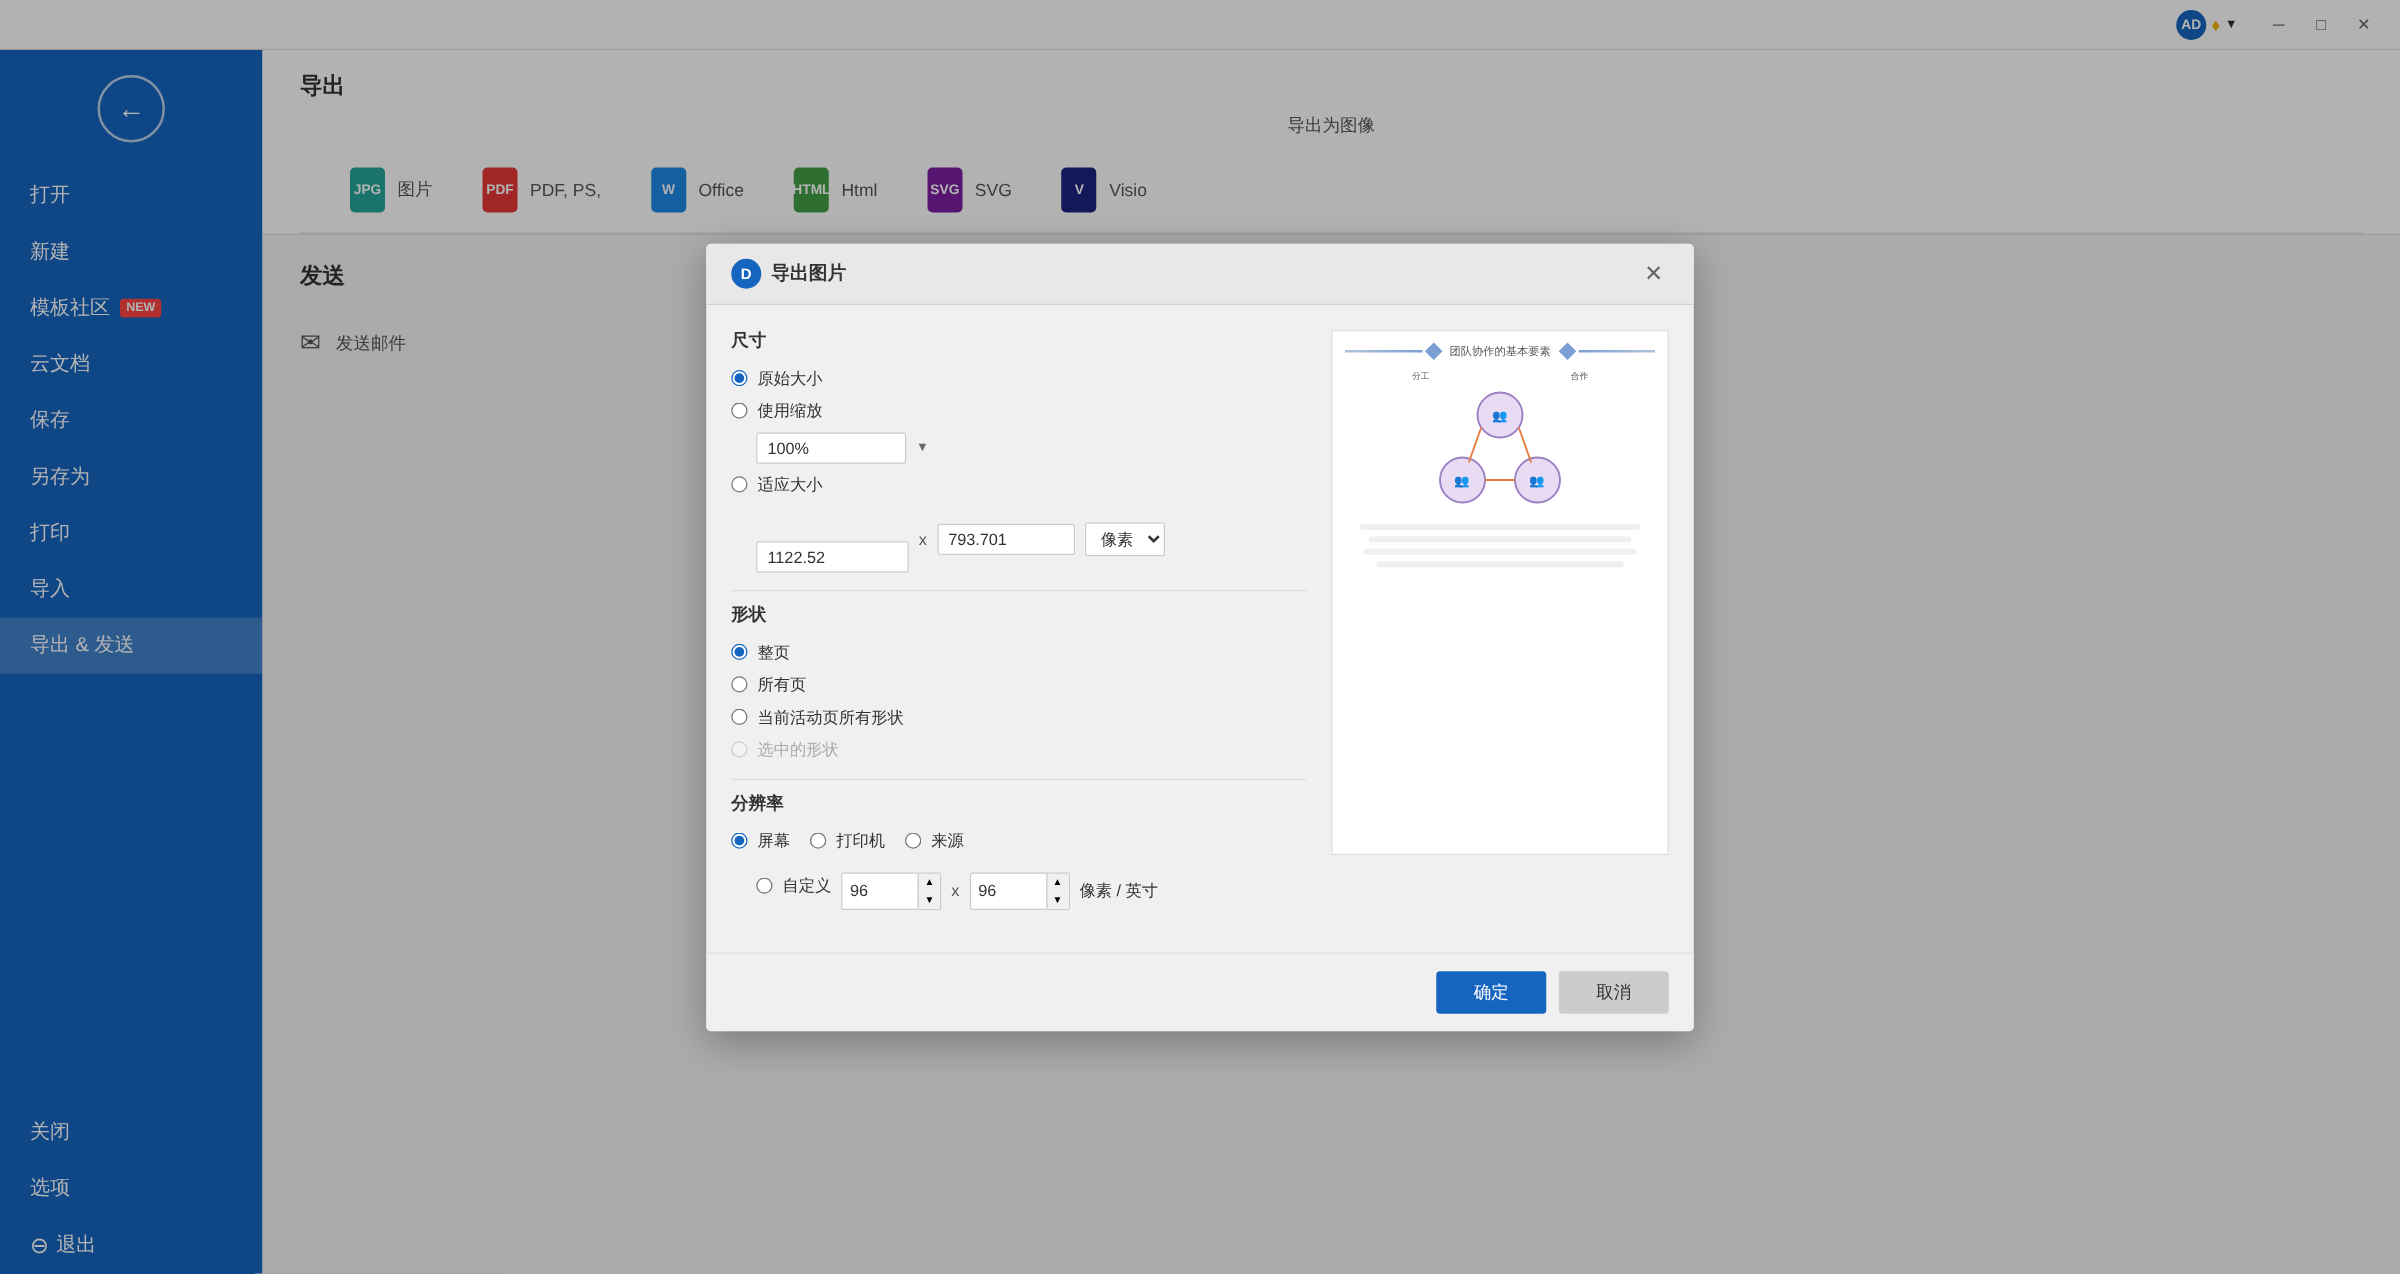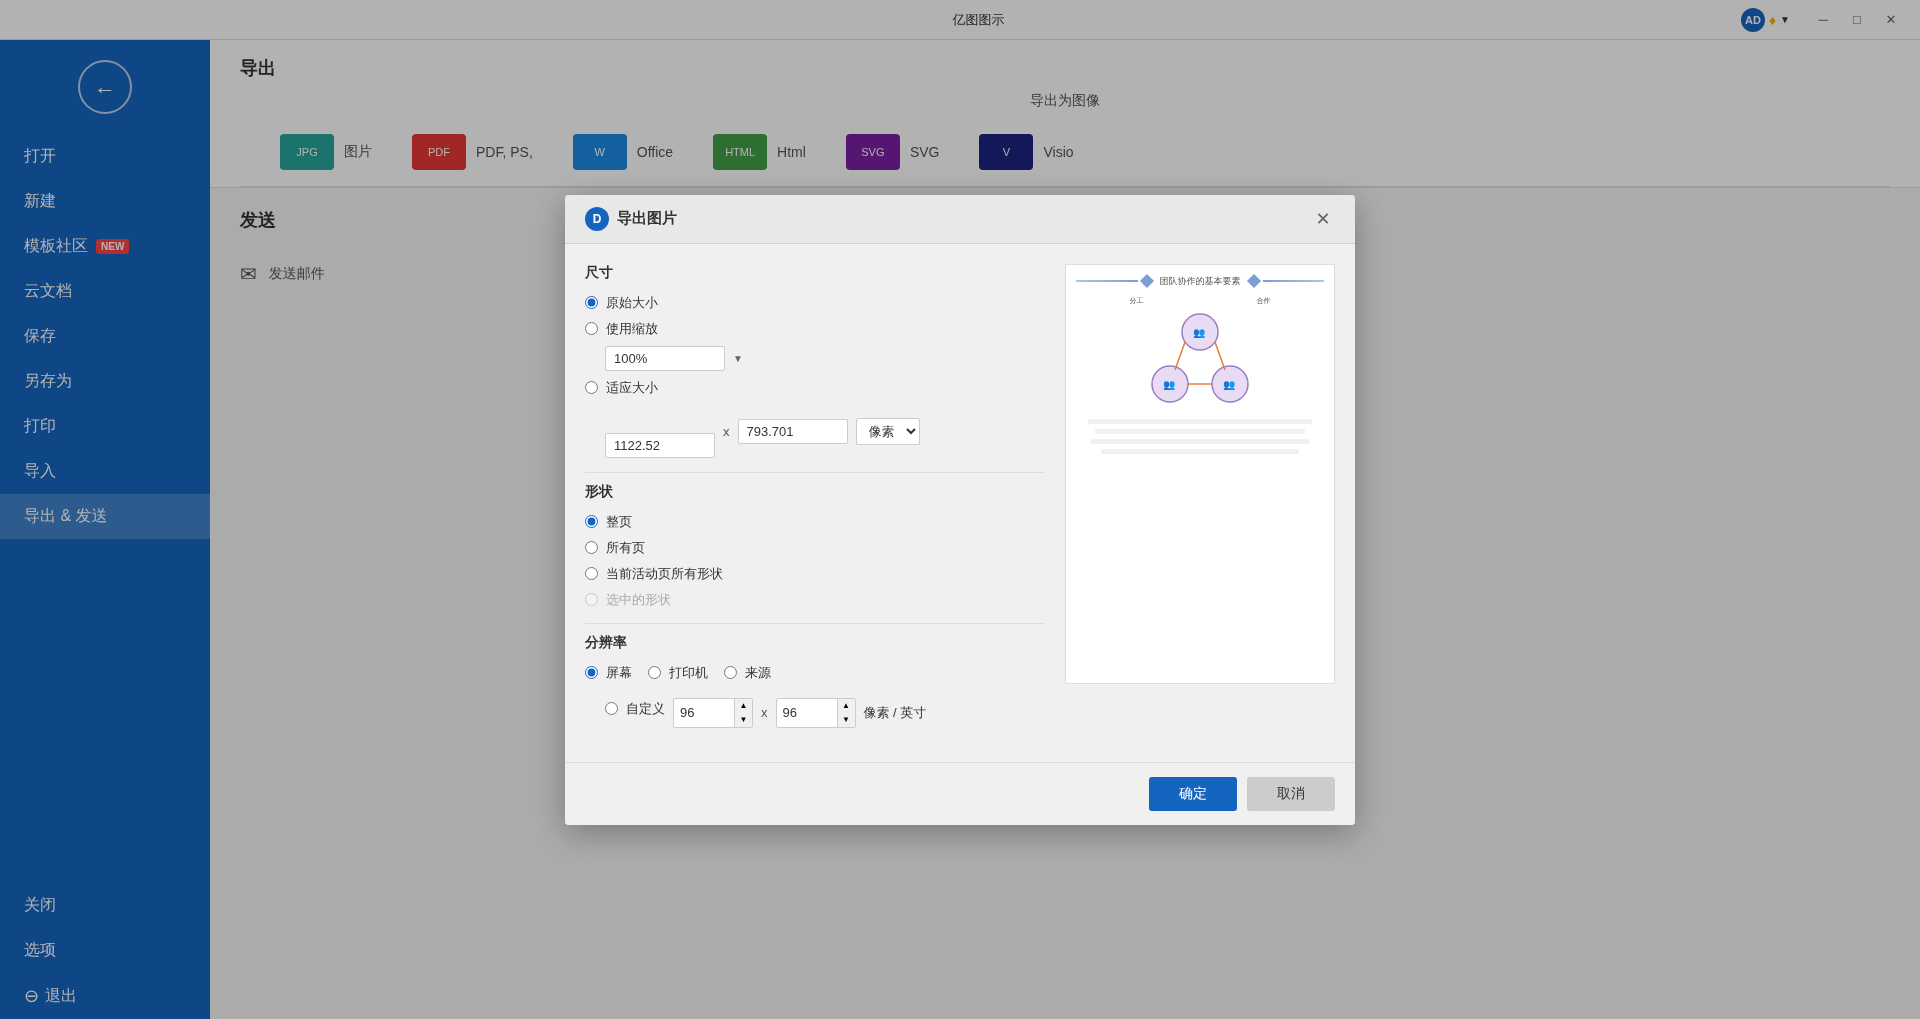--- a/index.html
+++ b/index.html
@@ -90,25 +90,25 @@
       display: flex;
       align-items: center;
       gap: 10px;
       padding: 14px 20px;
       cursor: pointer;
       border-bottom: 2px solid transparent;
       color: #555;
       font-size: 14px;
     }
     .export-tab-icon {
-      width: 54px; height: 36px;
+      width: 28px; height: 36px;
       border-radius: 4px;
       display: flex; align-items: center; justify-content: center;
       font-size: 11px;
-      font-weight: normal;
+      font-weight: bold;
       color: #fff;
     }
     .icon-jpg { background: #26a69a; }
     .icon-pdf { background: #e53935; }
     .icon-office { background: #1e88e5; }
     .icon-html { background: #43a047; }
     .icon-svg { background: #7b1fa2; }
     .icon-visio { background: #1a237e; }
 
     
@@ -232,21 +232,20 @@
     }
     .diagram-line { flex: 1; height: 2px; background: #7b9fd4; }
     .diagram-diamond { width: 10px; height: 10px; background: #7b9fd4; transform: rotate(45deg); margin: 0 4px; }
     .diagram-text { font-size: 9px; color: #555; white-space: nowrap; padding: 0 4px; }
   </style>
 </head>
 <body>
 
 <div class="titlebar">
   <div style="width:200px;"></div>
-  <span class="titlebar-title">亿图图示</span>
   <div style="display:flex;align-items:center;gap:20px;">
     <div class="titlebar-user">
       <div class="titlebar-avatar">AD</div>
       <span class="crown-icon">♦</span>
       <span style="font-size:10px;cursor:pointer;">▼</span>
     </div>
     <div class="titlebar-controls">
       <button class="titlebar-btn">─</button>
       <button class="titlebar-btn">□</button>
       <button class="titlebar-btn">✕</button>
@@ -388,21 +387,21 @@
           </div>
           <div class="input-row">
             <input type="text" class="input-box" style="width: 120px;" value="100%">
             <span style="font-size:10px;color:#666;">▼</span>
           </div>
           <div class="radio-row">
             <input type="radio" name="size" id="r-fit" style="">
             <label for="r-fit">适应大小</label>
           </div>
           <div class="input-row">
-            <input type="text" class="input-box" style="width: 110px; margin-top: 28px;" value="1122.52">
+            <input type="text" class="input-box" style="width: 122px; margin-top: 28px;" value="1122.52">
             <span class="cross-symbol">x</span>
             <input type="text" class="input-box" style="width: 110px;" value="793.701">
             <select class="select-box">
               <option>像素</option>
               <option>英寸</option>
             </select>
           </div>
         </div>
 
         <hr class="section-divider">

